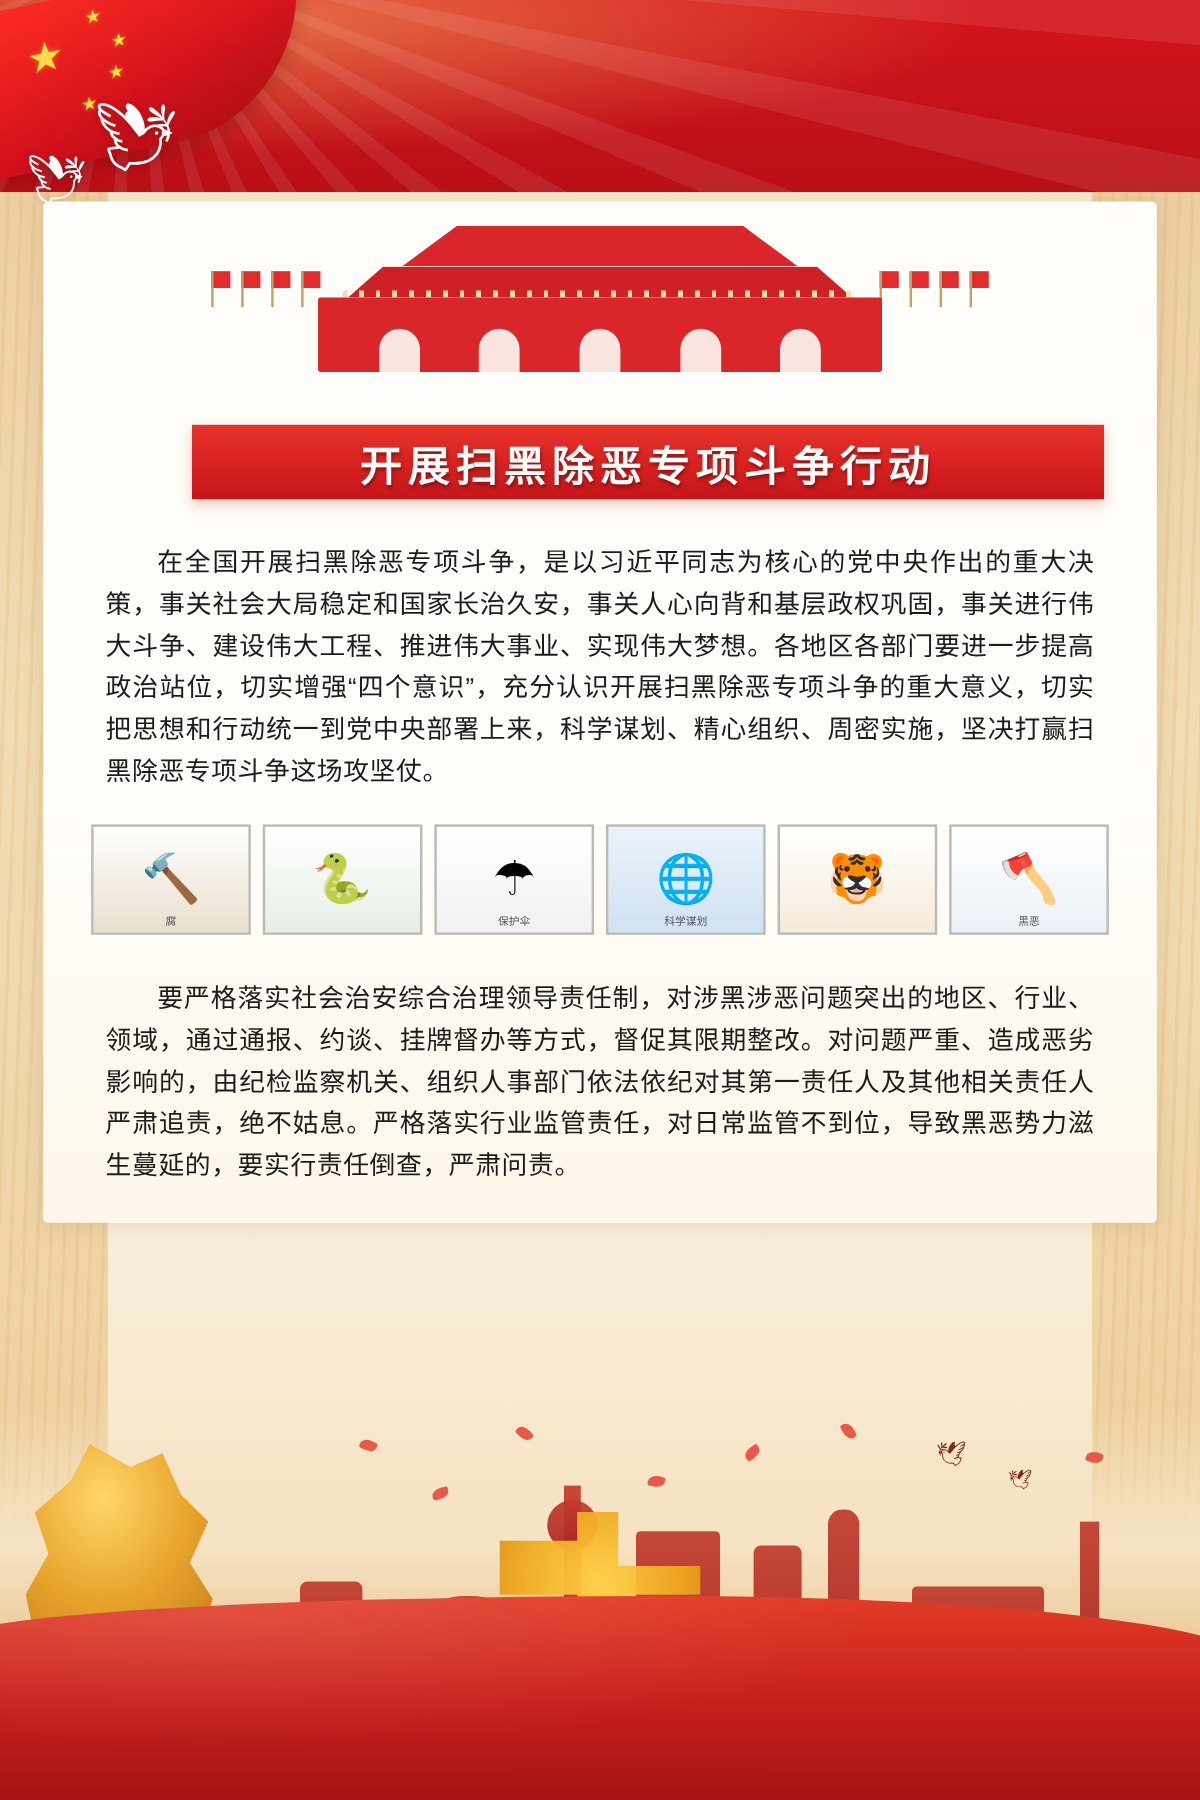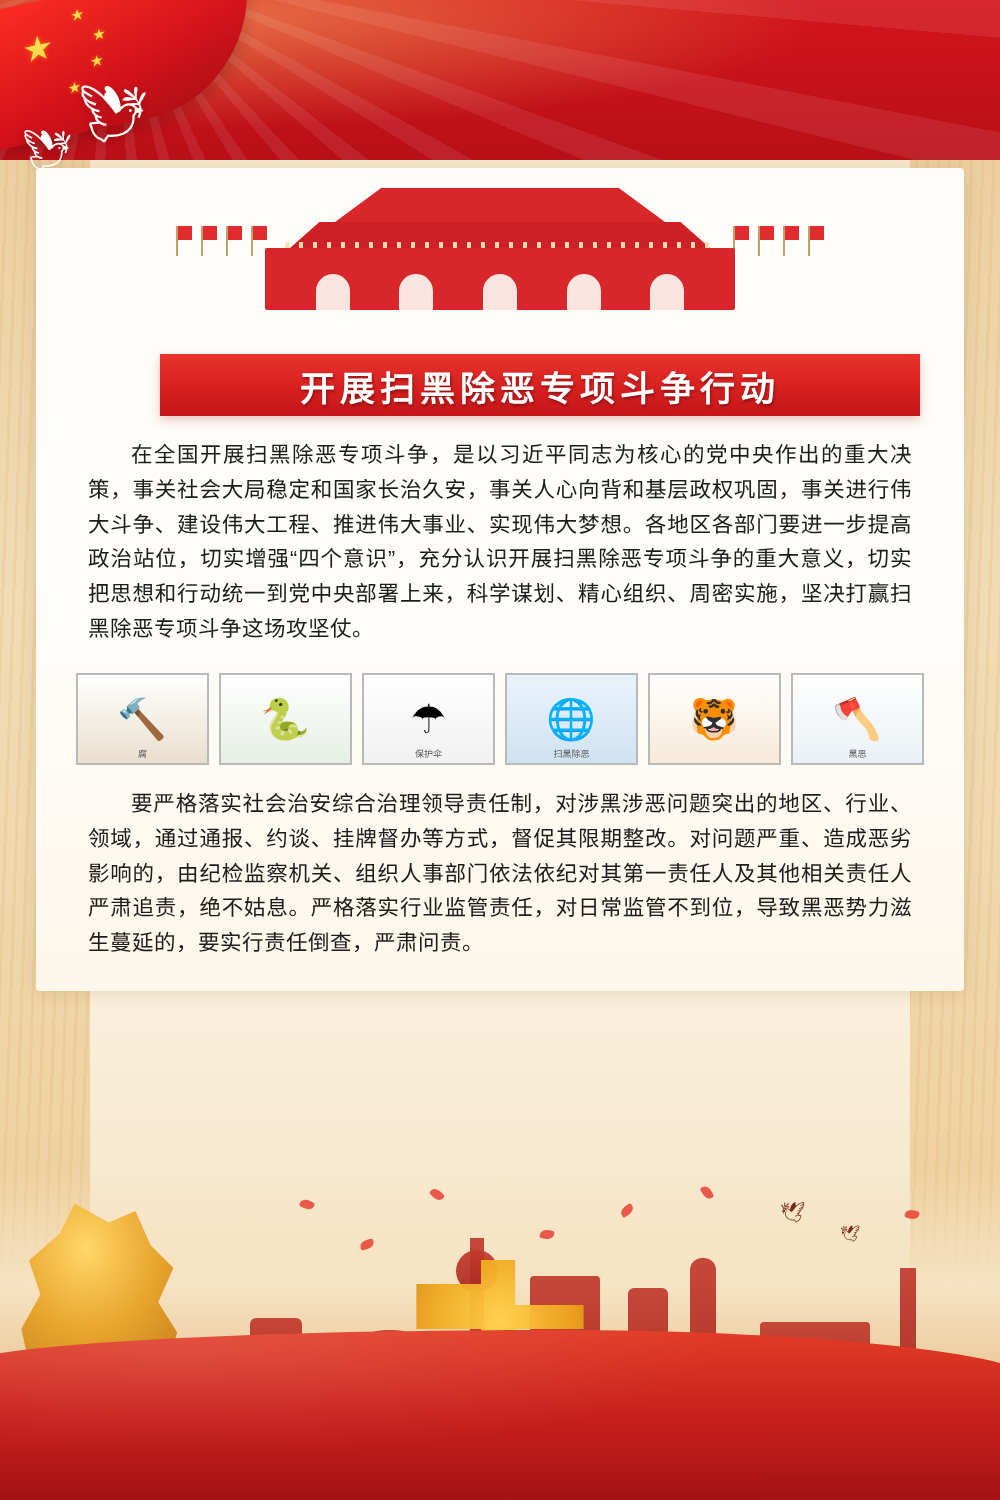--- a/index.html
+++ b/index.html
@@ -251,21 +251,21 @@
   }
   .ribbon-outer {
     position: relative;
     width: 840px;
     display: flex;
     justify-content: center;
   }
 
   
   p.body-text {
-    margin: 22px 52px 0;
+    margin: 36px 52px 0;
     font-size: 21.5px;
     line-height: 1.62;
     color: #1c1c1c;
     text-align: justify;
     text-indent: 2em;
     letter-spacing: .5px;
   }
 
   
   .cartoons {
@@ -455,21 +455,21 @@
       <div class="cartoon c2">
         <span class="glyph">🐍</span>
         <span class="cap"></span>
       </div>
       <div class="cartoon c3">
         <span class="glyph">☂</span>
         <span class="cap">保护伞</span>
       </div>
       <div class="cartoon c4">
         <span class="glyph">🌐</span>
-        <span class="cap">扫黑除恶</span>
+        <span class="cap">科学谋划</span>
       </div>
       <div class="cartoon c5">
         <span class="glyph">🐯</span>
         <span class="cap"></span>
       </div>
       <div class="cartoon c6">
         <span class="glyph">🪓</span>
         <span class="cap">黑恶</span>
       </div>
     </div>

